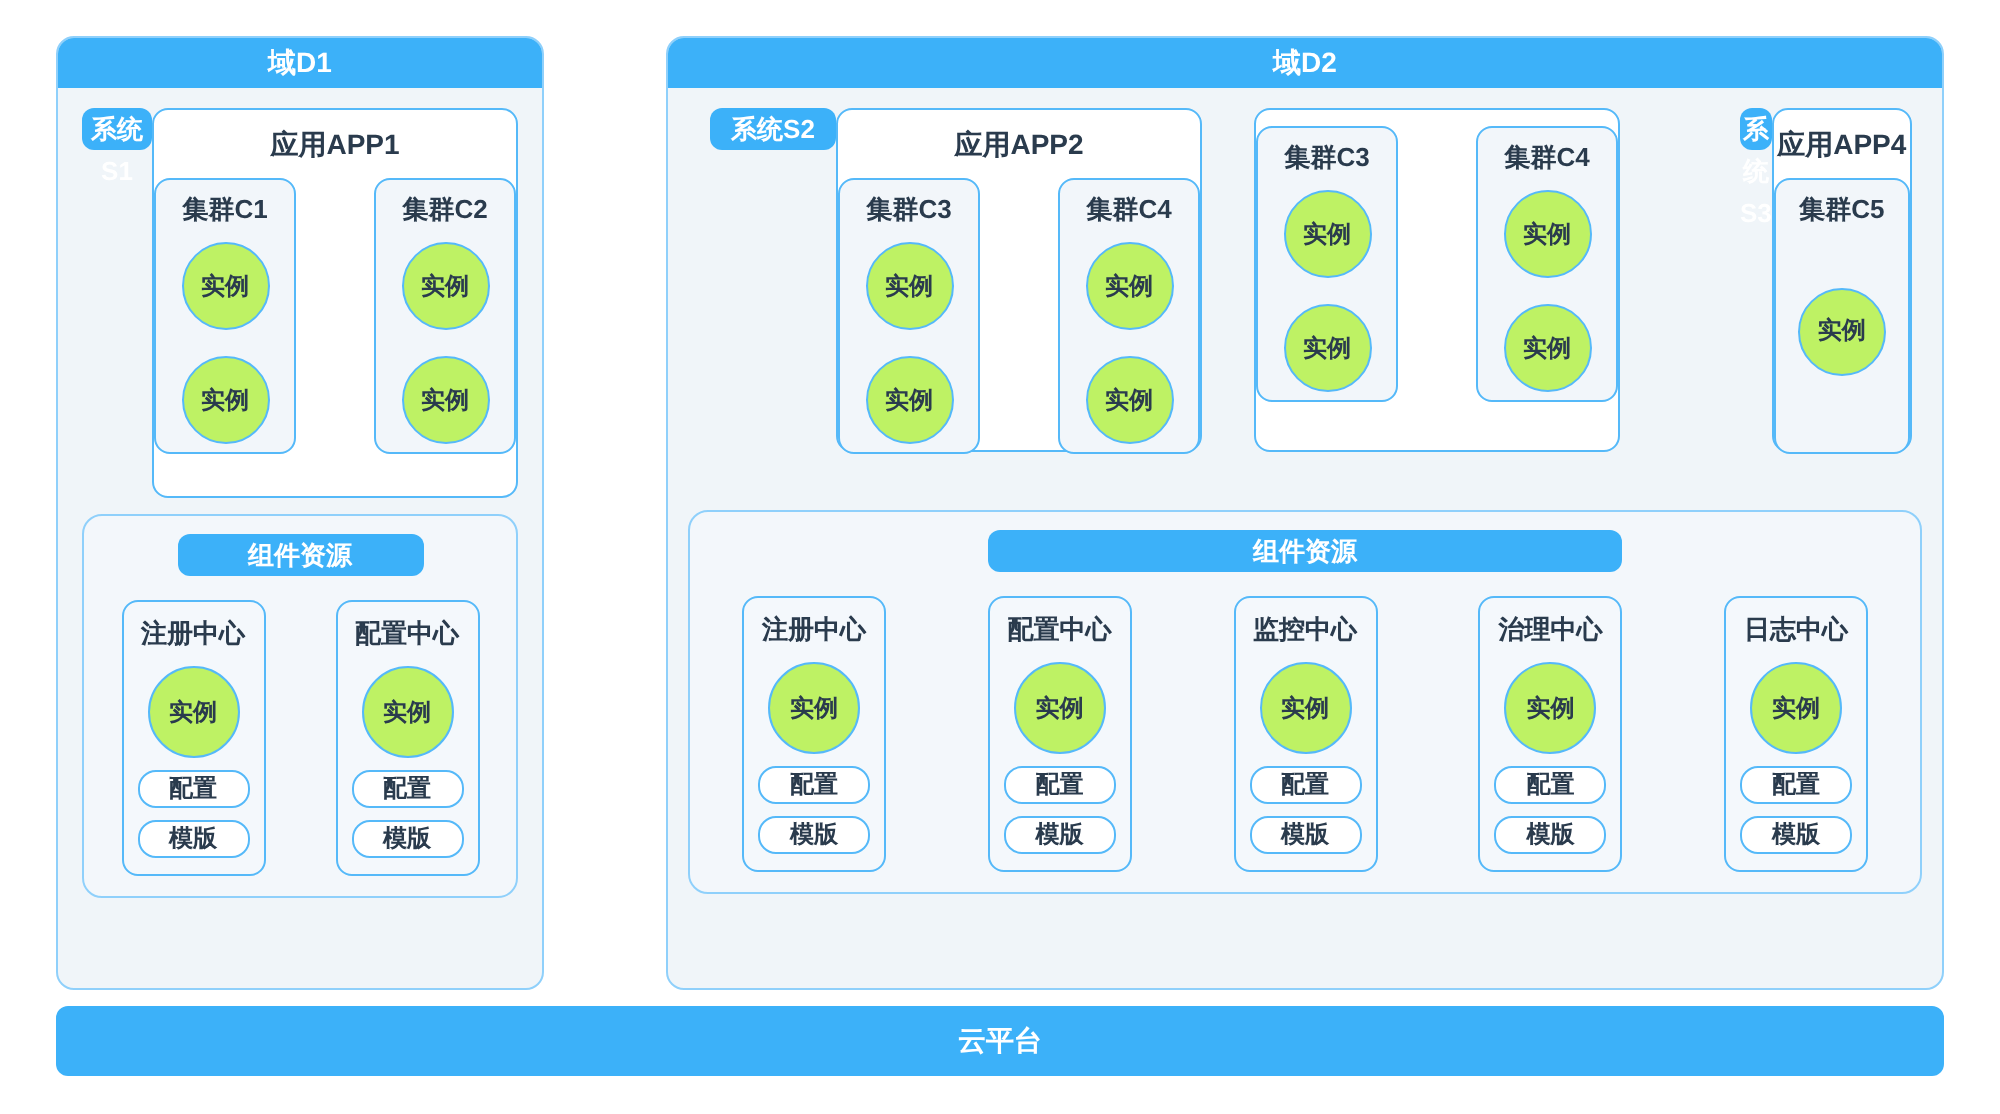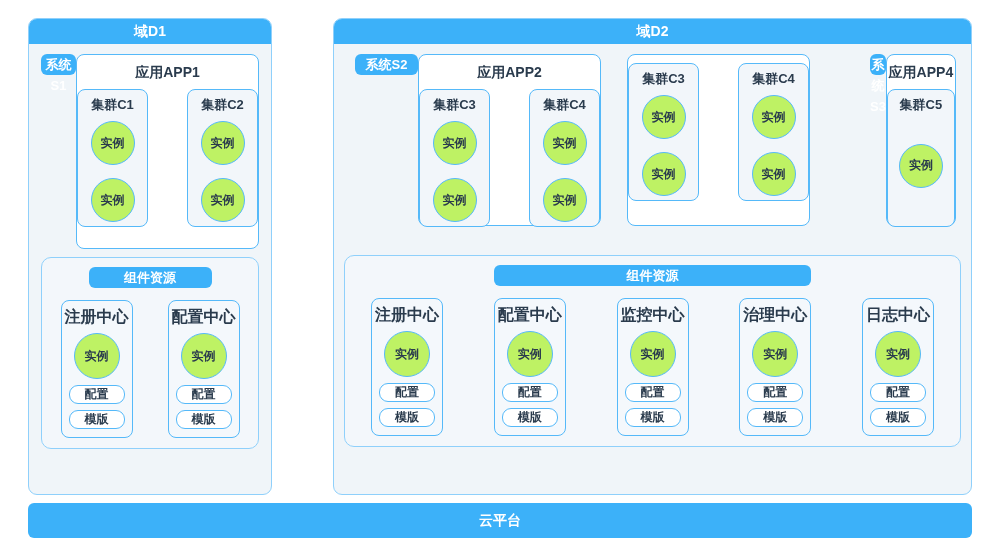--- a/index.html
+++ b/index.html
@@ -56,21 +56,21 @@
               font-weight:bold;font-size:13px;text-align:center;border-radius:6px;
               margin:0 auto 12px;}
   .ct-d1{width:123px;}
   .ct-d2{width:317px;}
   .centers-row{display:flex;}
   .cr-d1{justify-content:center;gap:35px;}
   .cr-d2{justify-content:space-between;padding:0 26px;}
   .center{width:72px;height:138px;background:var(--compbox);border:1px solid var(--border);
           border-radius:8px;display:flex;flex-direction:column;align-items:center;
           padding-top:7px;}
-  .center-title{font-weight:bold;font-size:16px;line-height:17px;margin-bottom:8px;}
+  .center-title{font-weight:bold;font-size:13px;line-height:17px;margin-bottom:8px;}
   .center .instance{width:46px;height:46px;}
   .tag{width:56px;height:19px;line-height:17px;background:#fff;
        border:1px solid var(--border);border-radius:9px;text-align:center;
        font-size:12px;font-weight:bold;margin-top:6px;}
   .platform{margin-top:8px;height:35px;line-height:35px;background:var(--accent);
             border-radius:6px;color:#fff;font-weight:bold;font-size:14px;
             text-align:center;}
 </style>
 </head>
 <body>

